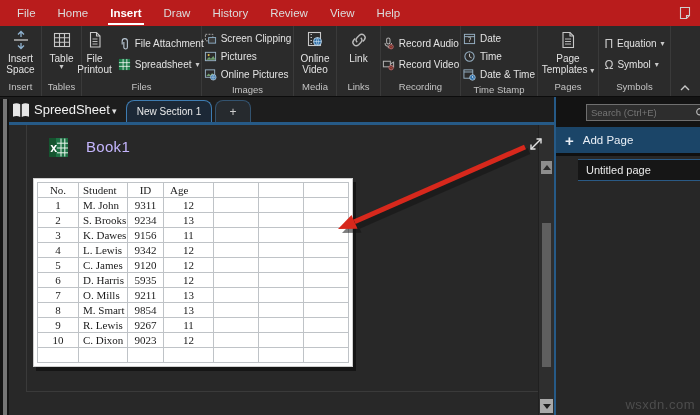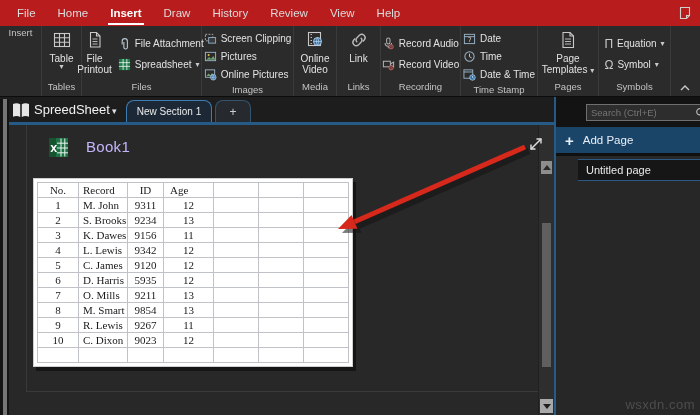--- a/index.html
+++ b/index.html
@@ -109,20 +109,33 @@
     <span class="side-note">
       <svg width="14" height="14" viewBox="0 0 14 14">
           <path d="M2.5 1.5h9v8l-3 3h-6z M8.5 12.5v-3h3" fill="none" stroke="#cfcfcf" stroke-width="1.1"></path>
         </svg>
     </span>
   </div>
 
   <div class="ribbon">
 
     <div class="group g-insert">
+      <div class="group-content">
+        <div class="bigbtn">
+          <span class="ic">
+            <svg width="20" height="20" viewBox="0 0 20 20">
+                <g fill="none" stroke="#8fb2d0" stroke-width="1.3">
+                  <path d="M10 2v5M7 4.5L10 1.5l3 3M10 18v-5M7 15.5l3 3 3-3"></path>
+                  <path d="M3 10h14" stroke="#c9c9c9"></path>
+                </g>
+              </svg>
+          </span>
+          <span>Insert Space</span>
+        </div>
+      </div>
       <div class="group-label">Insert</div>
     </div>
 
     <div class="group g-tables">
       <div class="group-content">
         <div class="bigbtn">
           <span class="ic">
             <svg width="20" height="20" viewBox="0 0 20 20">
                 <g fill="none" stroke="#c9c9c9" stroke-width="1.1">
                   <rect x="2.5" y="3.5" width="15" height="13"></rect>
@@ -398,21 +411,21 @@
           <text x="2.2" y="14.6" font-size="9" fill="#fff" font-family="DejaVu Sans" font-weight="bold">X</text>
         </svg>
     </span>
     <span class="wb-title">Book1</span>
 
     <div class="table-panel">
       <table class="sheet">
         <tbody>
             <tr class="hdr">
           <td class="cn">No.</td>
-          <td class="cs">Record</td>
+          <td class="cs">Student</td>
           <td class="ci">ID</td>
           <td class="ca">Age</td>
           <td class="ce"></td>
               <td class="ce"></td>
               <td class="ce"></td>
         </tr>
         <tr>
           <td class="cn">1</td>
           <td class="cs">M. John</td>
           <td class="ci">9311</td>

